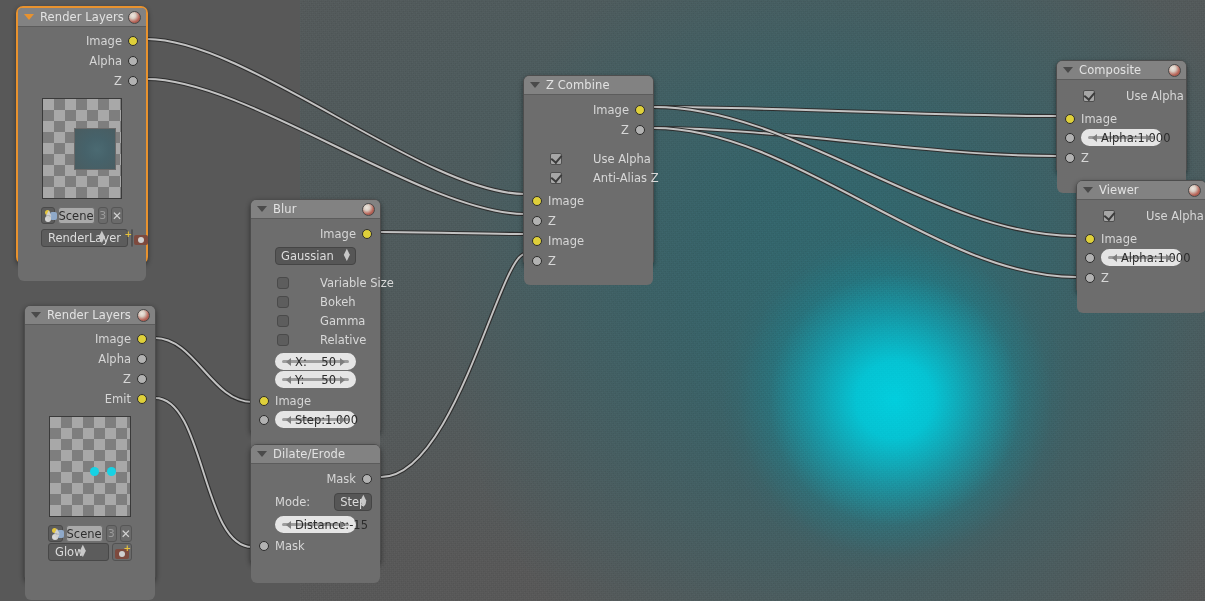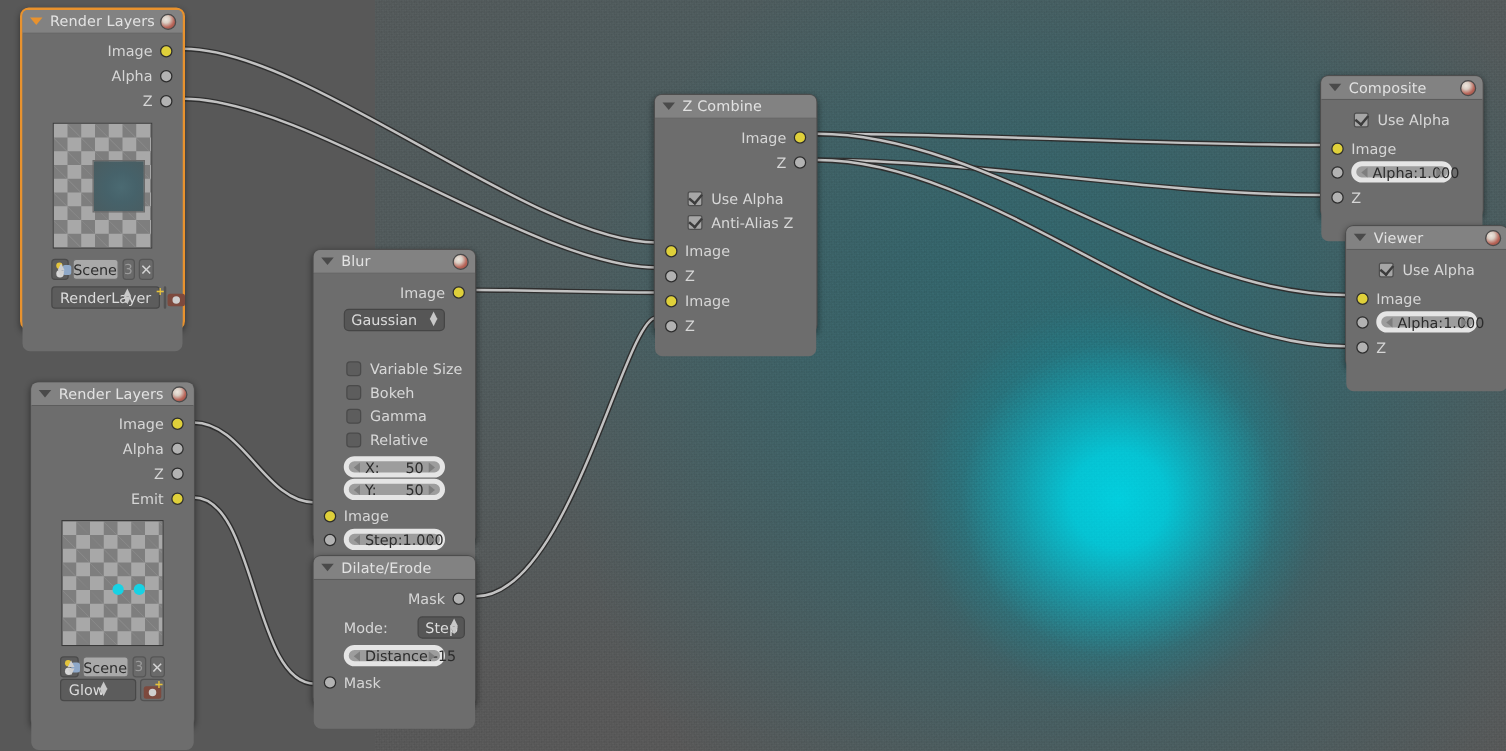--- a/index.html
+++ b/index.html
@@ -53,33 +53,33 @@
   .inner{padding:15px;position:relative;}
 
   .row-out{position:relative;height:20px;display:flex;align-items:center;justify-content:flex-end;padding-right:9px;box-sizing:border-box;}
   .row-in{position:relative;height:20px;display:flex;align-items:center;padding-left:9px;box-sizing:border-box;}
   .sock-label{font-size:11.5px;color:#d6d6d6;white-space:nowrap;}
 
   .sock{position:absolute;width:10px;height:10px;border-radius:50%;border:1px solid #2d2d2d;box-sizing:border-box;}
   .sock.y{background:#dfd03a;}
   .sock.g{background:#b2b2b2;}
 
-  .cbrow{display:flex;align-items:center;height:19px;padding-left:11px;box-sizing:border-box;}
+  .cbrow{display:flex;align-items:center;height:19px;padding-left:11px;box-sizing:border-box;gap:24px;}
   .cbox{width:12px;height:12px;border-radius:2px;background:#a6a6a6;border:1px solid #4f4f4f;
         box-sizing:border-box;position:relative;margin-right:7px;flex:0 0 auto;}
   .cbox.off{background:#5d5d5d;border-color:#4a4a4a;border-radius:3px;}
   .cbox.on::after{content:"";position:absolute;left:2px;top:-1px;width:5px;height:8px;
         border:solid #3c3c3c;border-width:0 2px 2px 0;transform:rotate(40deg);}
   .cb-label{font-size:11.5px;color:#d8d8d8;white-space:nowrap;}
 
   .dropdown{height:18px;border-radius:4px;background:#565656;border:1px solid #454545;
             box-sizing:border-box;display:flex;align-items:center;padding:0 5px;position:relative;color:#dcdcdc;font-size:11.5px;}
   .dd-arrows{position:absolute;right:5px;top:1px;display:flex;flex-direction:column;align-items:center;line-height:6px;color:#c8c8c8;font-size:8px;}
 
-  .numfield{height:17px;border-radius:9px;background:#9d9d9d;border:4px solid #e5e5e5;
+  .numfield{height:17px;border-radius:9px;background:#9d9d9d;border:7px solid #e5e5e5;
             box-sizing:border-box;display:flex;align-items:center;position:relative;
             padding:0 13px;color:#2c2c2c;font-size:11.5px;}
   .numfield .lab{flex:0 0 auto;}
   .numfield .val{margin-left:auto;}
   .nf-l,.nf-r{position:absolute;top:50%;transform:translateY(-50%);width:0;height:0;}
   .nf-l{left:4px;border-top:4px solid transparent;border-bottom:4px solid transparent;border-right:5px solid #7e7e7e;}
   .nf-r{right:4px;border-top:4px solid transparent;border-bottom:4px solid transparent;border-left:5px solid #7e7e7e;}
 
   .preview{border:1px solid #3a3a3a;box-sizing:border-box;position:relative;overflow:hidden;
     background-image:
@@ -293,21 +293,21 @@
         <div class="row-out">
           <span class="sock-label">Image</span>
           <span class="sock y" style="right:-7px;top:5px;"></span>
         </div>
 
         <div class="dropdown" style="margin:3px 9px 0 9px;">
           <span>Gaussian</span>
           <span class="dd-arrows">▲<br>▼</span>
         </div>
 
-        <div class="cbrow" style="margin-top:20px;">
+        <div class="cbrow" style="margin-top:8px;">
           <span class="cbox off"></span>
           <span class="cb-label">Variable Size</span>
         </div>
         <div class="cbrow">
           <span class="cbox off"></span>
           <span class="cb-label">Bokeh</span>
         </div>
         <div class="cbrow">
           <span class="cbox off"></span>
           <span class="cb-label">Gamma</span>

